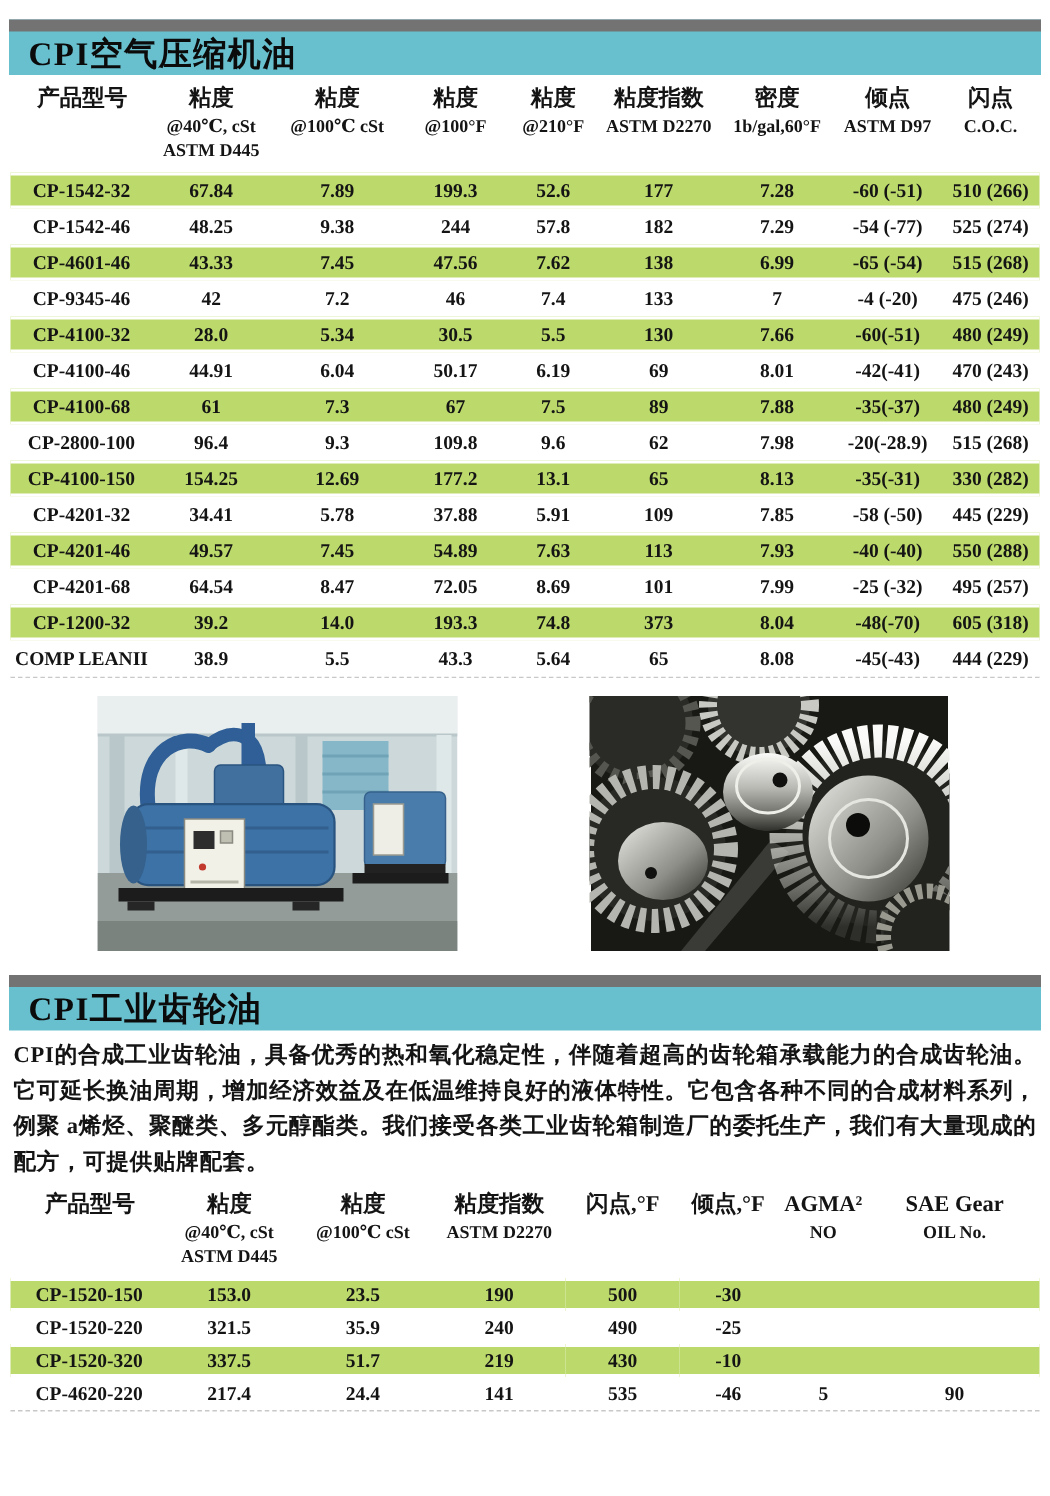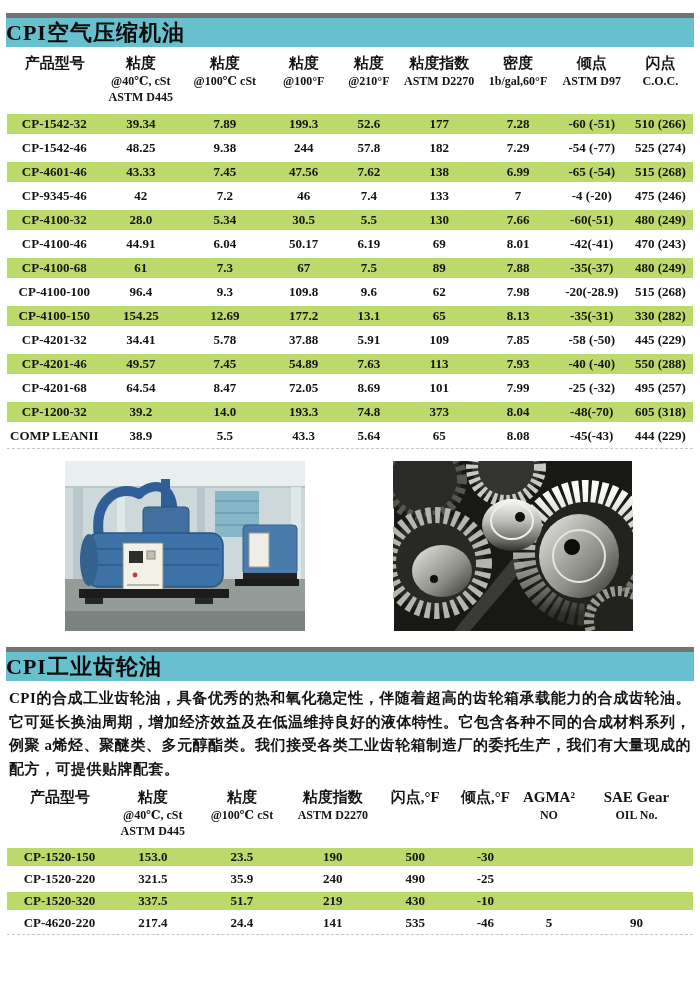--- a/index.html
+++ b/index.html
@@ -5,22 +5,22 @@
   html,body{margin:0;padding:0;}
   body{
     width:700px;height:997px;position:relative;background:#ffffff;
     font-family:"Liberation Serif","DejaVu Serif",serif;
     font-weight:700;color:#141414;overflow:hidden;
   }
   .page{position:absolute;inset:0;background:#fff;}
   
   .bar{
     margin:0 6px;background:var(--accent,#68c0cf);
-    border-top:5px solid #737373;
-    height:29px;line-height:29px;
+    border-top:8px solid #737373;
+    height:29px;line-height:29px;padding-left:13px;
     font-size:22px;letter-spacing:1px;color:#0b0b0b;
   }
   .bar1{margin-top:13px;}
   .bar2{margin-top:16px;}
   
   .intro{
     margin:6px 9px 0 9px;font-size:15px;line-height:23.5px;
     text-align:justify;letter-spacing:.5px;
   }
   
@@ -98,21 +98,21 @@
           </th>
           <th>
             <div class="hl1">闪点</div>
             <div class="hl2">C.O.C.</div>
           </th>
         </tr>
       </thead>
       <tbody>
         <tr class="stripe">
           <td class="first">CP-1542-32</td>
-          <td>39.34</td>
+          <td>67.84</td>
           <td>7.89</td>
           <td>199.3</td>
           <td>52.6</td>
           <td>177</td>
           <td>7.28</td>
           <td>-60 (-51)</td>
           <td>510 (266)</td>
         </tr>
         <tr>
           <td class="first">CP-1542-46</td>
@@ -174,21 +174,21 @@
           <td>61</td>
           <td>7.3</td>
           <td>67</td>
           <td>7.5</td>
           <td>89</td>
           <td>7.88</td>
           <td>-35(-37)</td>
           <td>480 (249)</td>
         </tr>
         <tr>
-          <td class="first">CP-4100-100</td>
+          <td class="first">CP-2800-100</td>
           <td>96.4</td>
           <td>9.3</td>
           <td>109.8</td>
           <td>9.6</td>
           <td>62</td>
           <td>7.98</td>
           <td>-20(-28.9)</td>
           <td>515 (268)</td>
         </tr>
         <tr class="stripe">

